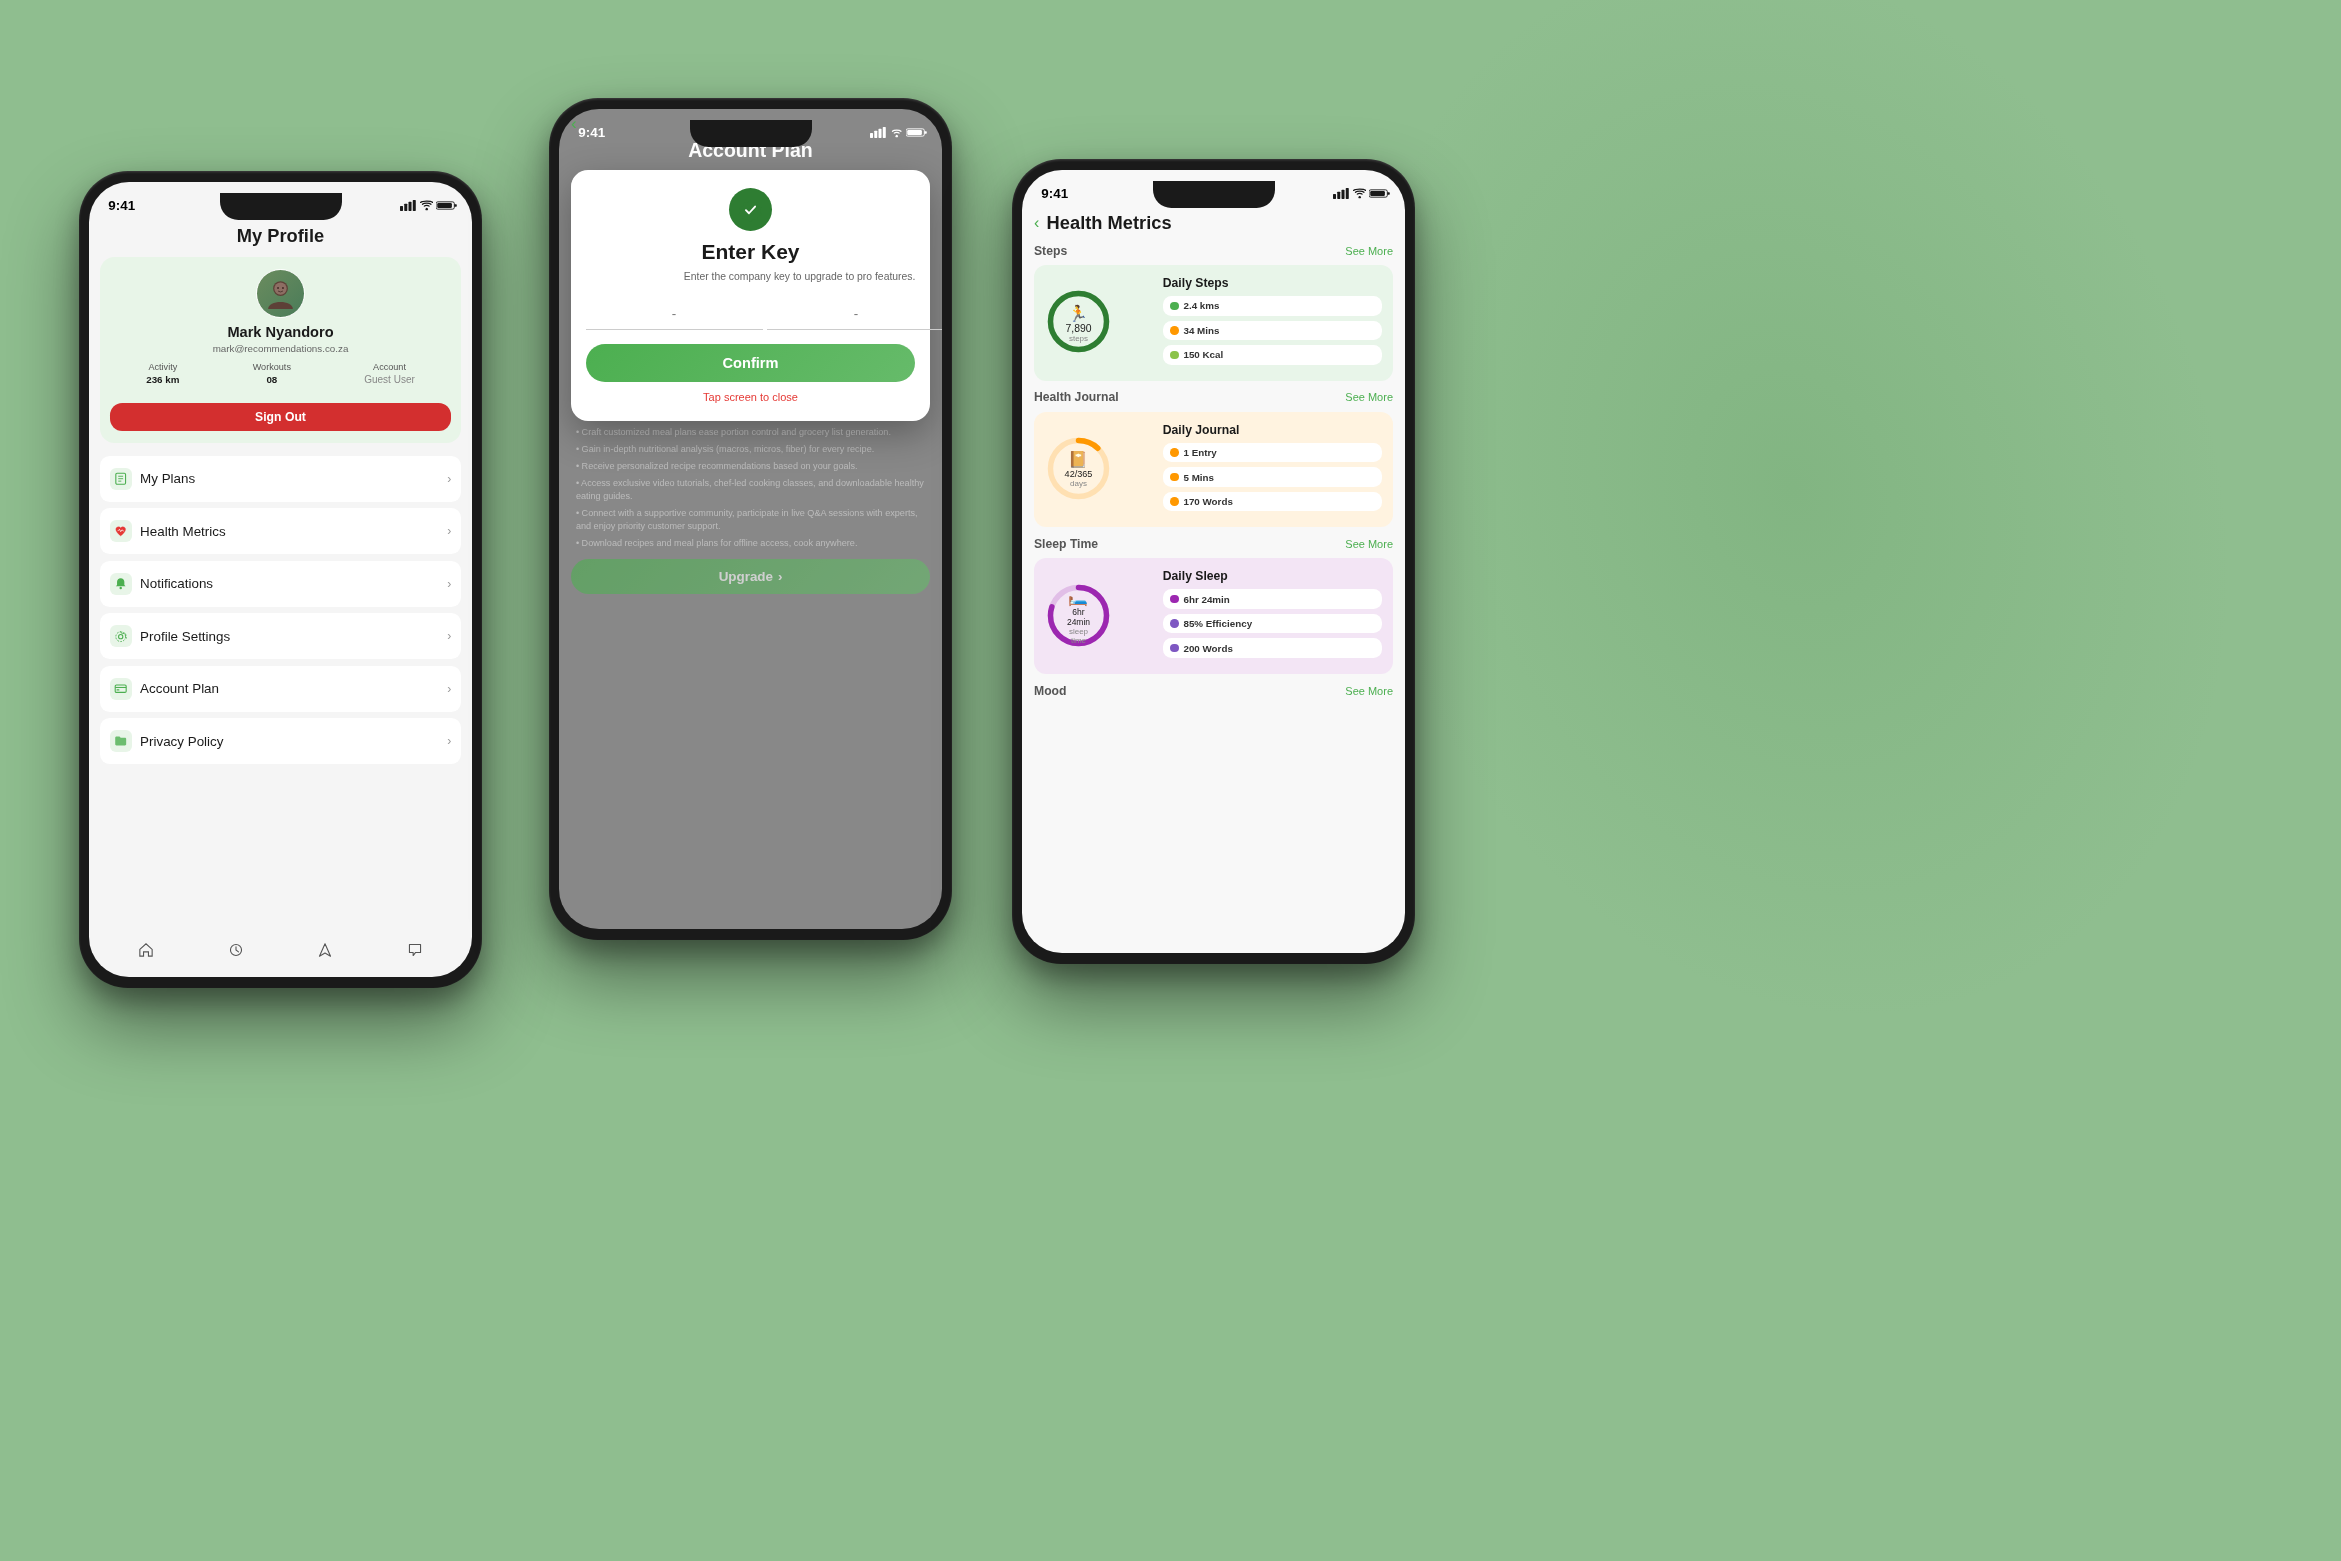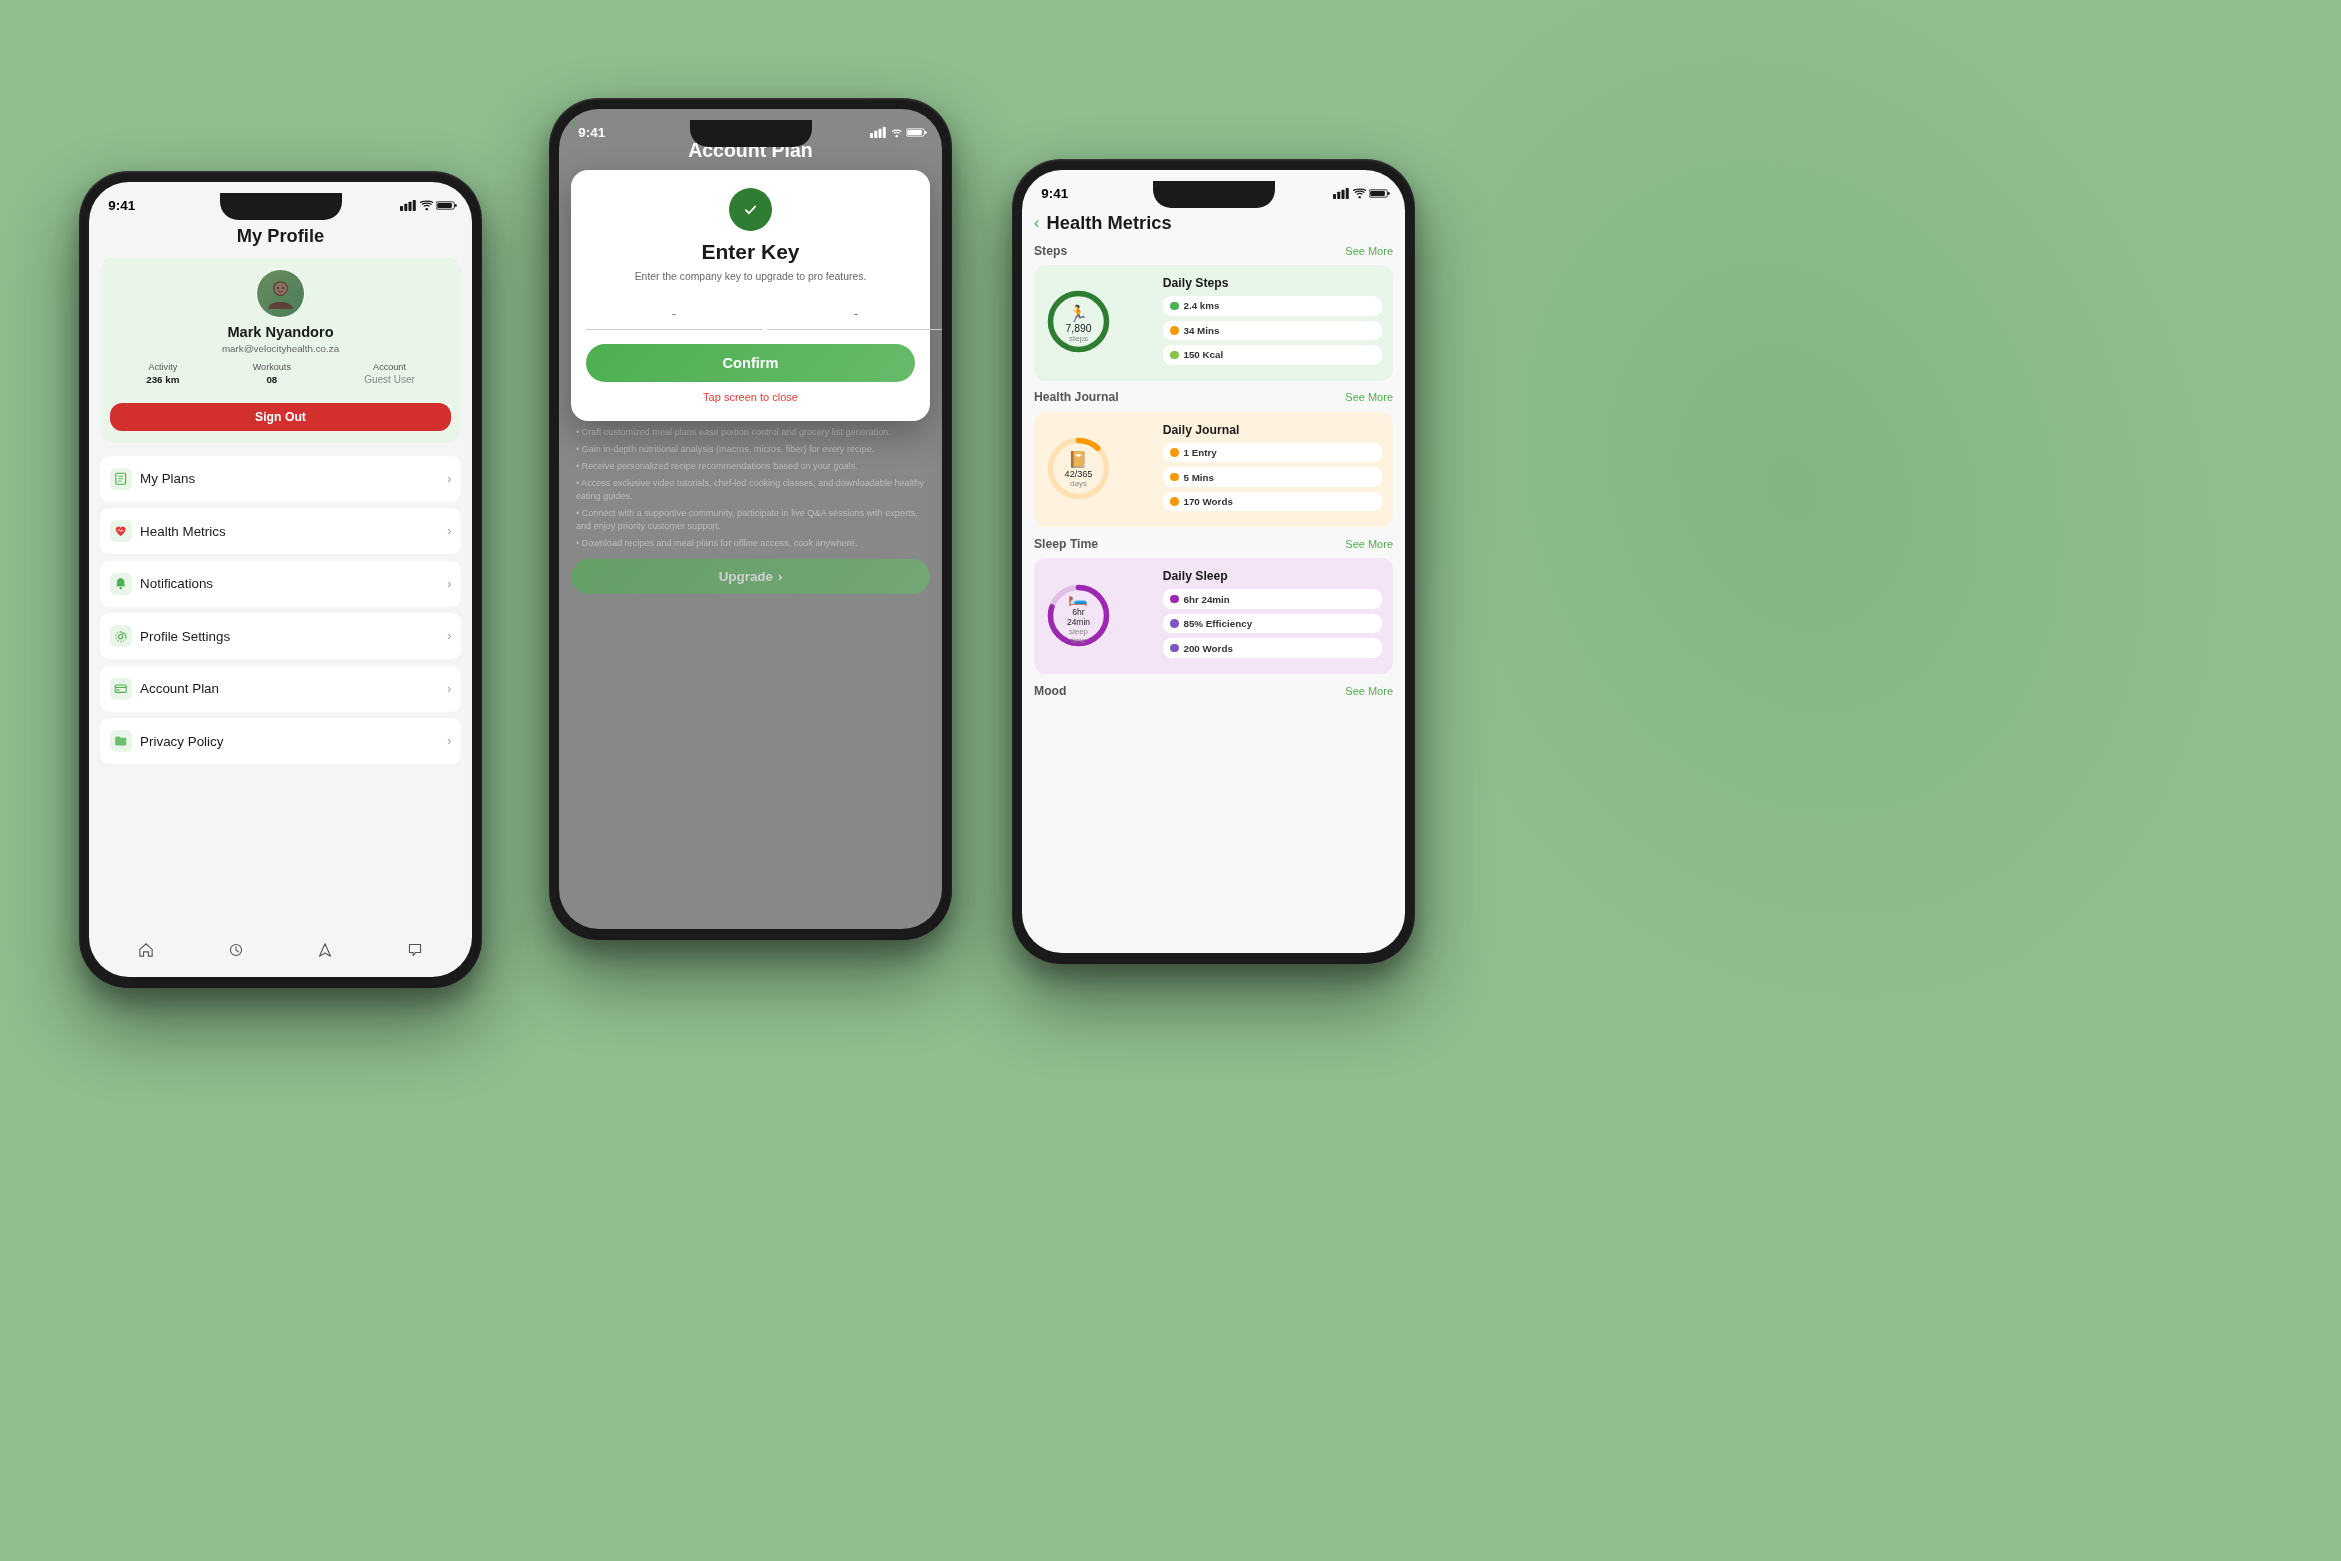--- a/index.html
+++ b/index.html
@@ -364,21 +364,21 @@
 
     .modal-title {
       text-align: center;
       font-size: 21px;
       font-weight: 800;
       color: #1a1a1a;
       margin-bottom: 6.1px;
     }
 
     .modal-subtitle {
-      text-align: center;
+      text-align: right;
       font-size: 10.4px;
       color: #666;
       margin-bottom: 14.6px;
       line-height: 1.4;
     }
 
     .key-inputs {
       display: flex;
       justify-content: space-between;
       gap: 4.9px;
@@ -662,21 +662,21 @@
               <circle cx="30" cy="22" r="12" fill="#5d4037"></circle>
               <path d="M10 55 C10 40 50 40 50 55" fill="#5d4037"></path>
               <circle cx="30" cy="22" r="10" fill="#8d6e63"></circle>
 
               <circle cx="26" cy="21" r="1.5" fill="#3e2723"></circle>
               <circle cx="34" cy="21" r="1.5" fill="#3e2723"></circle>
               <path d="M26 26 Q30 29 34 26" stroke="#3e2723" stroke-width="1.2" fill="none"></path>
             </svg>
           </div>
           <div class="profile-name">Mark Nyandoro</div>
-          <div class="profile-email">mark@velocityhealth.co.za</div>
+          <div class="profile-email">mark@recommendations.co.za</div>
         </div>
 
         <div class="profile-stats">
           <div class="stat-item">
             <div class="stat-label">Activity</div>
             <div class="stat-value">236 km</div>
           </div>
           <div class="stat-item">
             <div class="stat-label">Workouts</div>
             <div class="stat-value">08</div>

